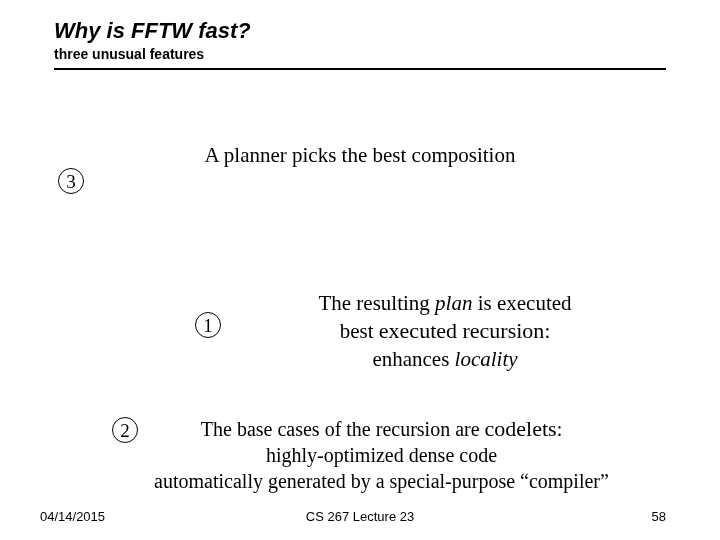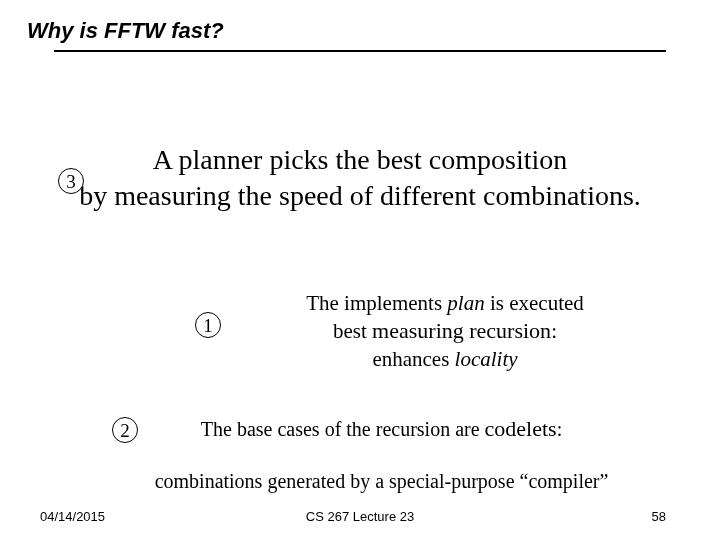--- a/index.html
+++ b/index.html
@@ -11,21 +11,21 @@
     font-family: Arial, Helvetica, sans-serif;
     color: #000;
     overflow: hidden;
   }
   .slide {
     position: relative;
     width: 720px;
     height: 540px;
   }
   .header {
-    padding: 18px 0 0 27px;
+    padding: 18px 0 0 54px;
   }
   .title {
     font-family: Arial, Helvetica, sans-serif;
     font-weight: bold;
     font-size: 22px;
     font-style: italic;
   }
   .subtitle {
     font-family: Arial, Helvetica, sans-serif;
     font-weight: bold;
@@ -66,21 +66,21 @@
   }
   .sec3 .badge {
     position: absolute;
     left: 58px;
     top: 28px;
   }
   .sec3-h {
     font-size: 24px;
   }
   .sec3-p {
-    font-size: 28px;
+    font-size: 21px;
     line-height: 1.28;
     margin-top: 2px;
   }
   .sec1 {
     position: absolute;
     left: 195px;
     top: 195px;
     width: 460px;
     text-align: center;
   }
@@ -125,48 +125,48 @@
   .footer .course { position: absolute; left: 0; width: 720px; text-align: center; bottom: 0; }
   .footer .page { position: absolute; right: 54px; bottom: 0; margin-left: 28px; }
 </style>
 </head>
 <body>
 
 <div class="slide">
 
   <div class="header">
     <div class="title">Why is FFTW fast?</div>
+    <div class="subtitle">three unusual features</div>
   </div>
   <hr class="rule">
 
   <div class="body">
 
     <div class="sec3">
       <span class="circled badge">3</span>
       <div class="sec3-p">
         <span>A planner picks the best composition</span><br>
-        <span>by measuring the speed of different combinations.</span>
       </div>
     </div>
 
     <div class="sec1">
       <span class="circled badge">1</span>
       <div class="sec1-text">
-        <span>The implements </span><span class="italic">plan</span><span> is executed</span><br>
-        <span>best </span><span class="big22">measuring </span><span class="big22">recursion</span><span>:</span><br>
+        <span>The resulting </span><span class="italic">plan</span><span> is executed</span><br>
+        <span>best </span><span class="big22">executed </span><span class="big22">recursion</span><span>:</span><br>
         <span>enhances </span><span class="italic">locality</span>
       </div>
     </div>
 
     <div class="sec2">
       <span class="circled badge">2</span>
       <div class="sec2-p">
         <span>The base cases of the recursion are </span><span class="big22">codelets</span><span>:</span><br>
-        <br>
-        <span>combinations generated by a special-purpose “compiler”</span>
+        <span>highly-optimized dense code</span><br>
+        <span>automatically generated by a special-purpose “compiler”</span>
       </div>
     </div>
 
   </div>
 
   <div class="footer">
     <span class="date">04/14/2015</span>
     <span class="course">CS 267 Lecture 23</span>
     <span class="page">58</span>
   </div>

